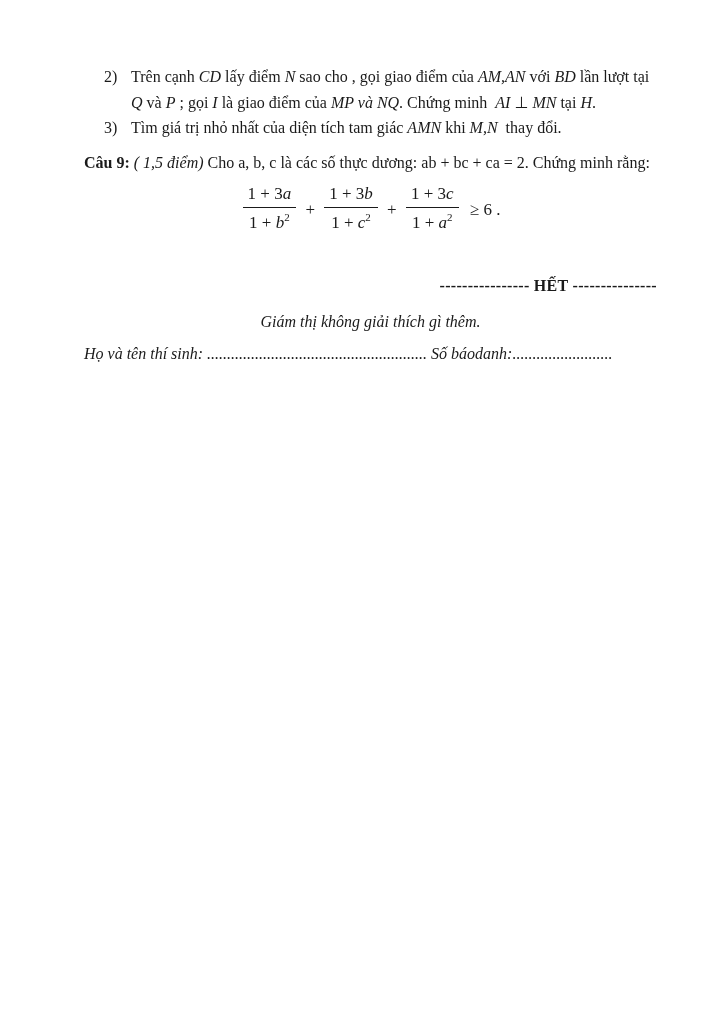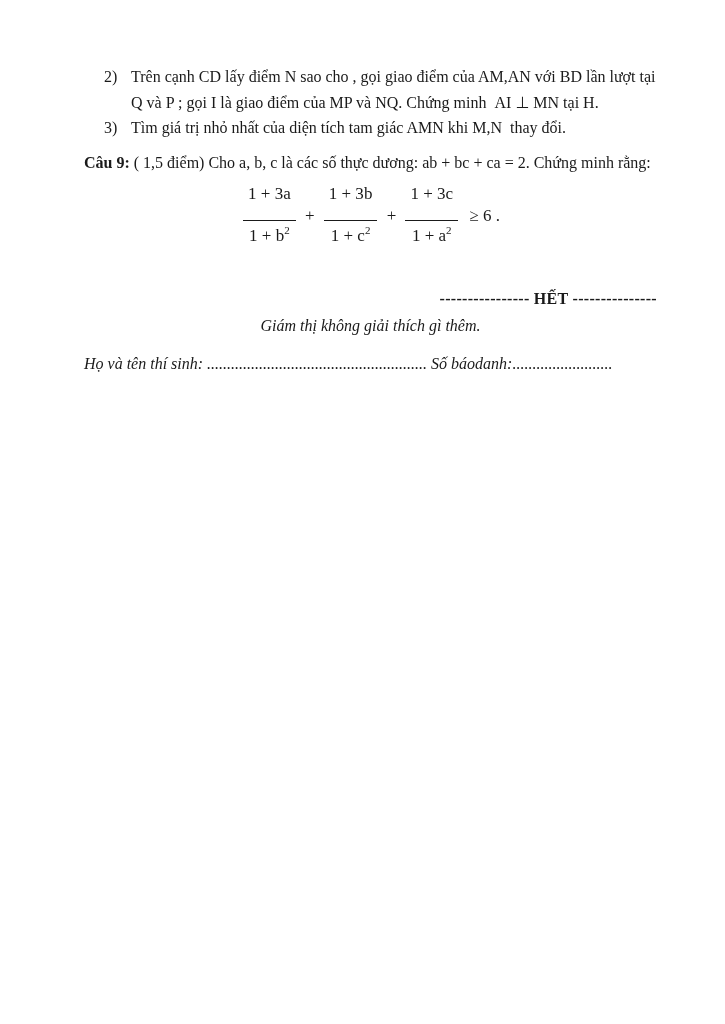--- a/index.html
+++ b/index.html
@@ -8,37 +8,37 @@
     width:725px; height:1024px;
     box-sizing:border-box;
     background:#ffffff;
     color:#1a1a1a;
     font-family:"Liberation Serif", serif;
     font-size:16px;
     line-height:1.6;
     padding:64px 68px 0 84px;
     overflow:hidden;
   }
-  .it { }
+  .it { font-style:italic; }
   .b  { font-weight:bold; }
   .list { padding-left:20px; }
   .list-item { display:flex; }
   .list-item .num { width:27px; flex:none; }
   .item-text { flex:1; }
   .para { margin:9px 0 0 0; }
   .formula-row { text-align:center; margin-top:8px; white-space:nowrap; font-size:17px; }
   .frac { display:inline-block; vertical-align:middle; text-align:center; margin:0 2px; line-height:1.35; }
-  .fnum { display:block; padding:0 5px 14px; border-bottom:1.2px solid #1a1a1a; }
+  .fnum { display:block; padding:0 5px 1px; border-bottom:1.2px solid #1a1a1a; }
   .fden { display:block; padding:2px 5px 0;text-align:center; }
   .fden sup, .fnum sup { font-size:11px; }
   .op { display:inline-block; vertical-align:middle; margin:0 3px; }
   .tail { display:inline-block; vertical-align:middle; margin-left:5px; }
   .het { text-align:right; font-weight:bold; margin-top:38px; letter-spacing:0.3px; }
-  .proctor { text-align:center; font-style:italic; margin-top:1px; }
-  .nameline { font-style:italic; margin-top:13px; }
+  .proctor { text-align:center; font-style:italic; margin-top:10px; }
+  .nameline { font-style:italic; margin-top:7px; }
 </style>
 </head>
 <body>
 
 <div class="page">
 
   <div class="list">
 
     <div class="list-item">
       <span class="num">2)</span>

